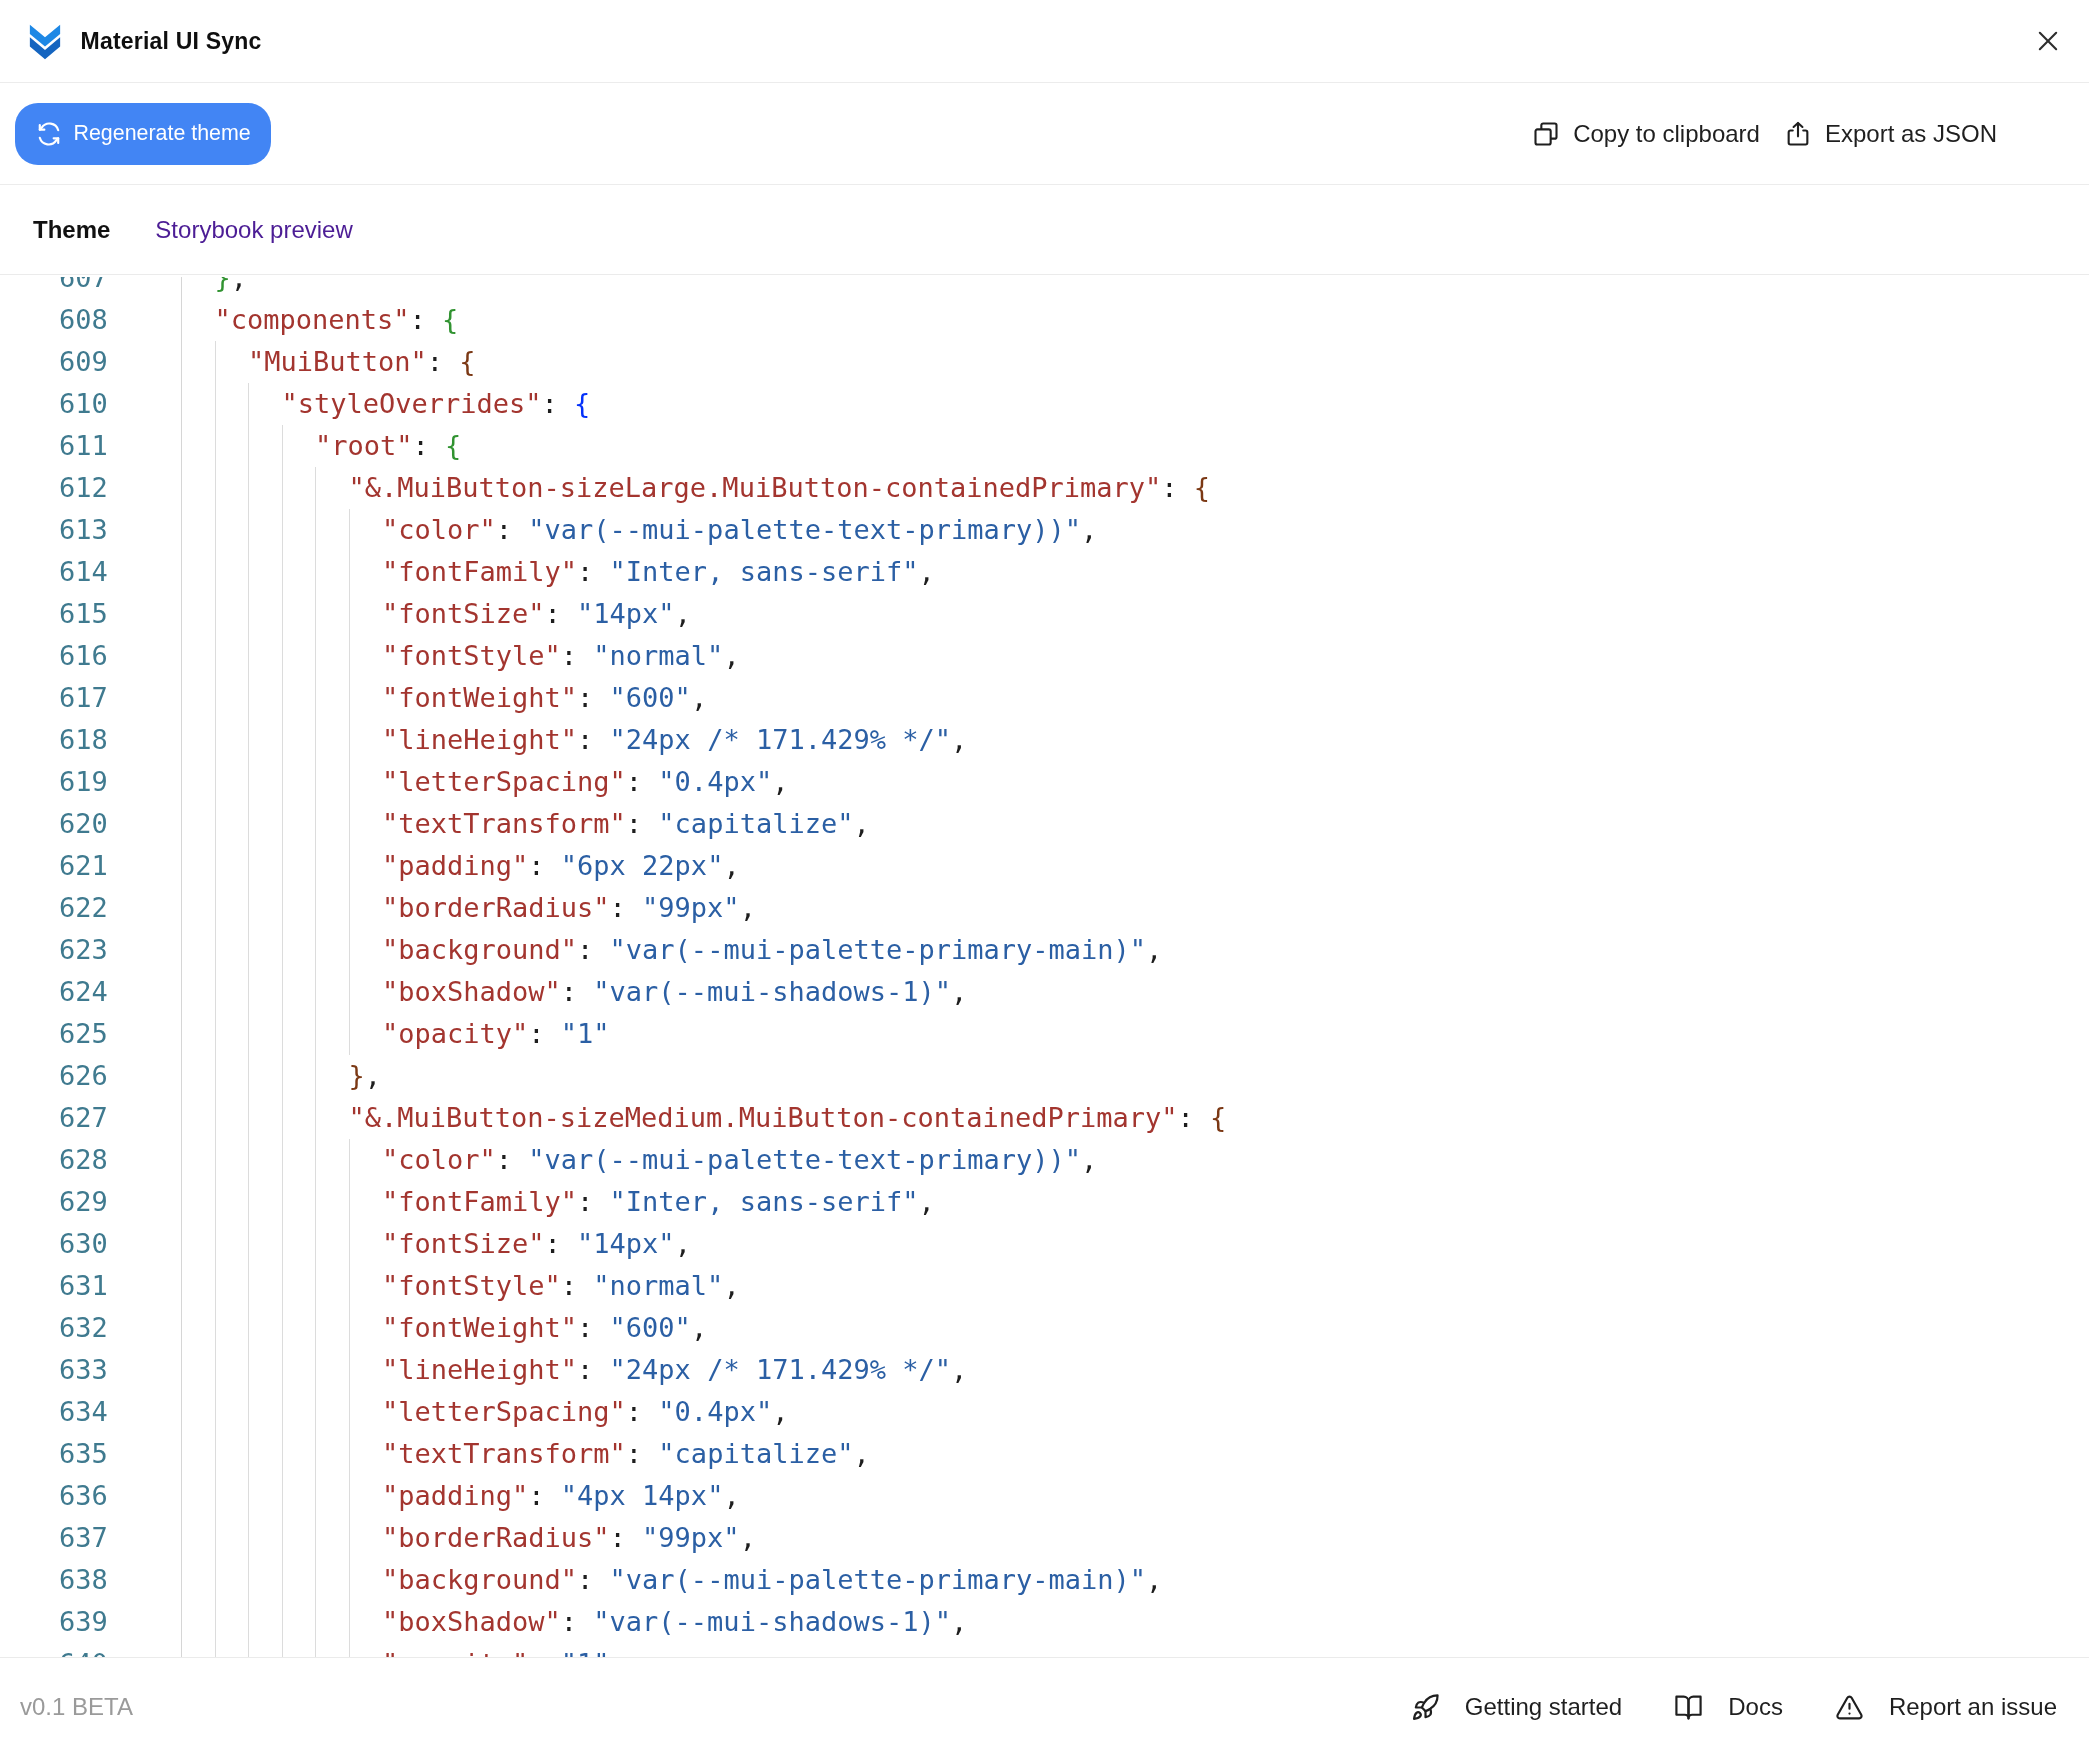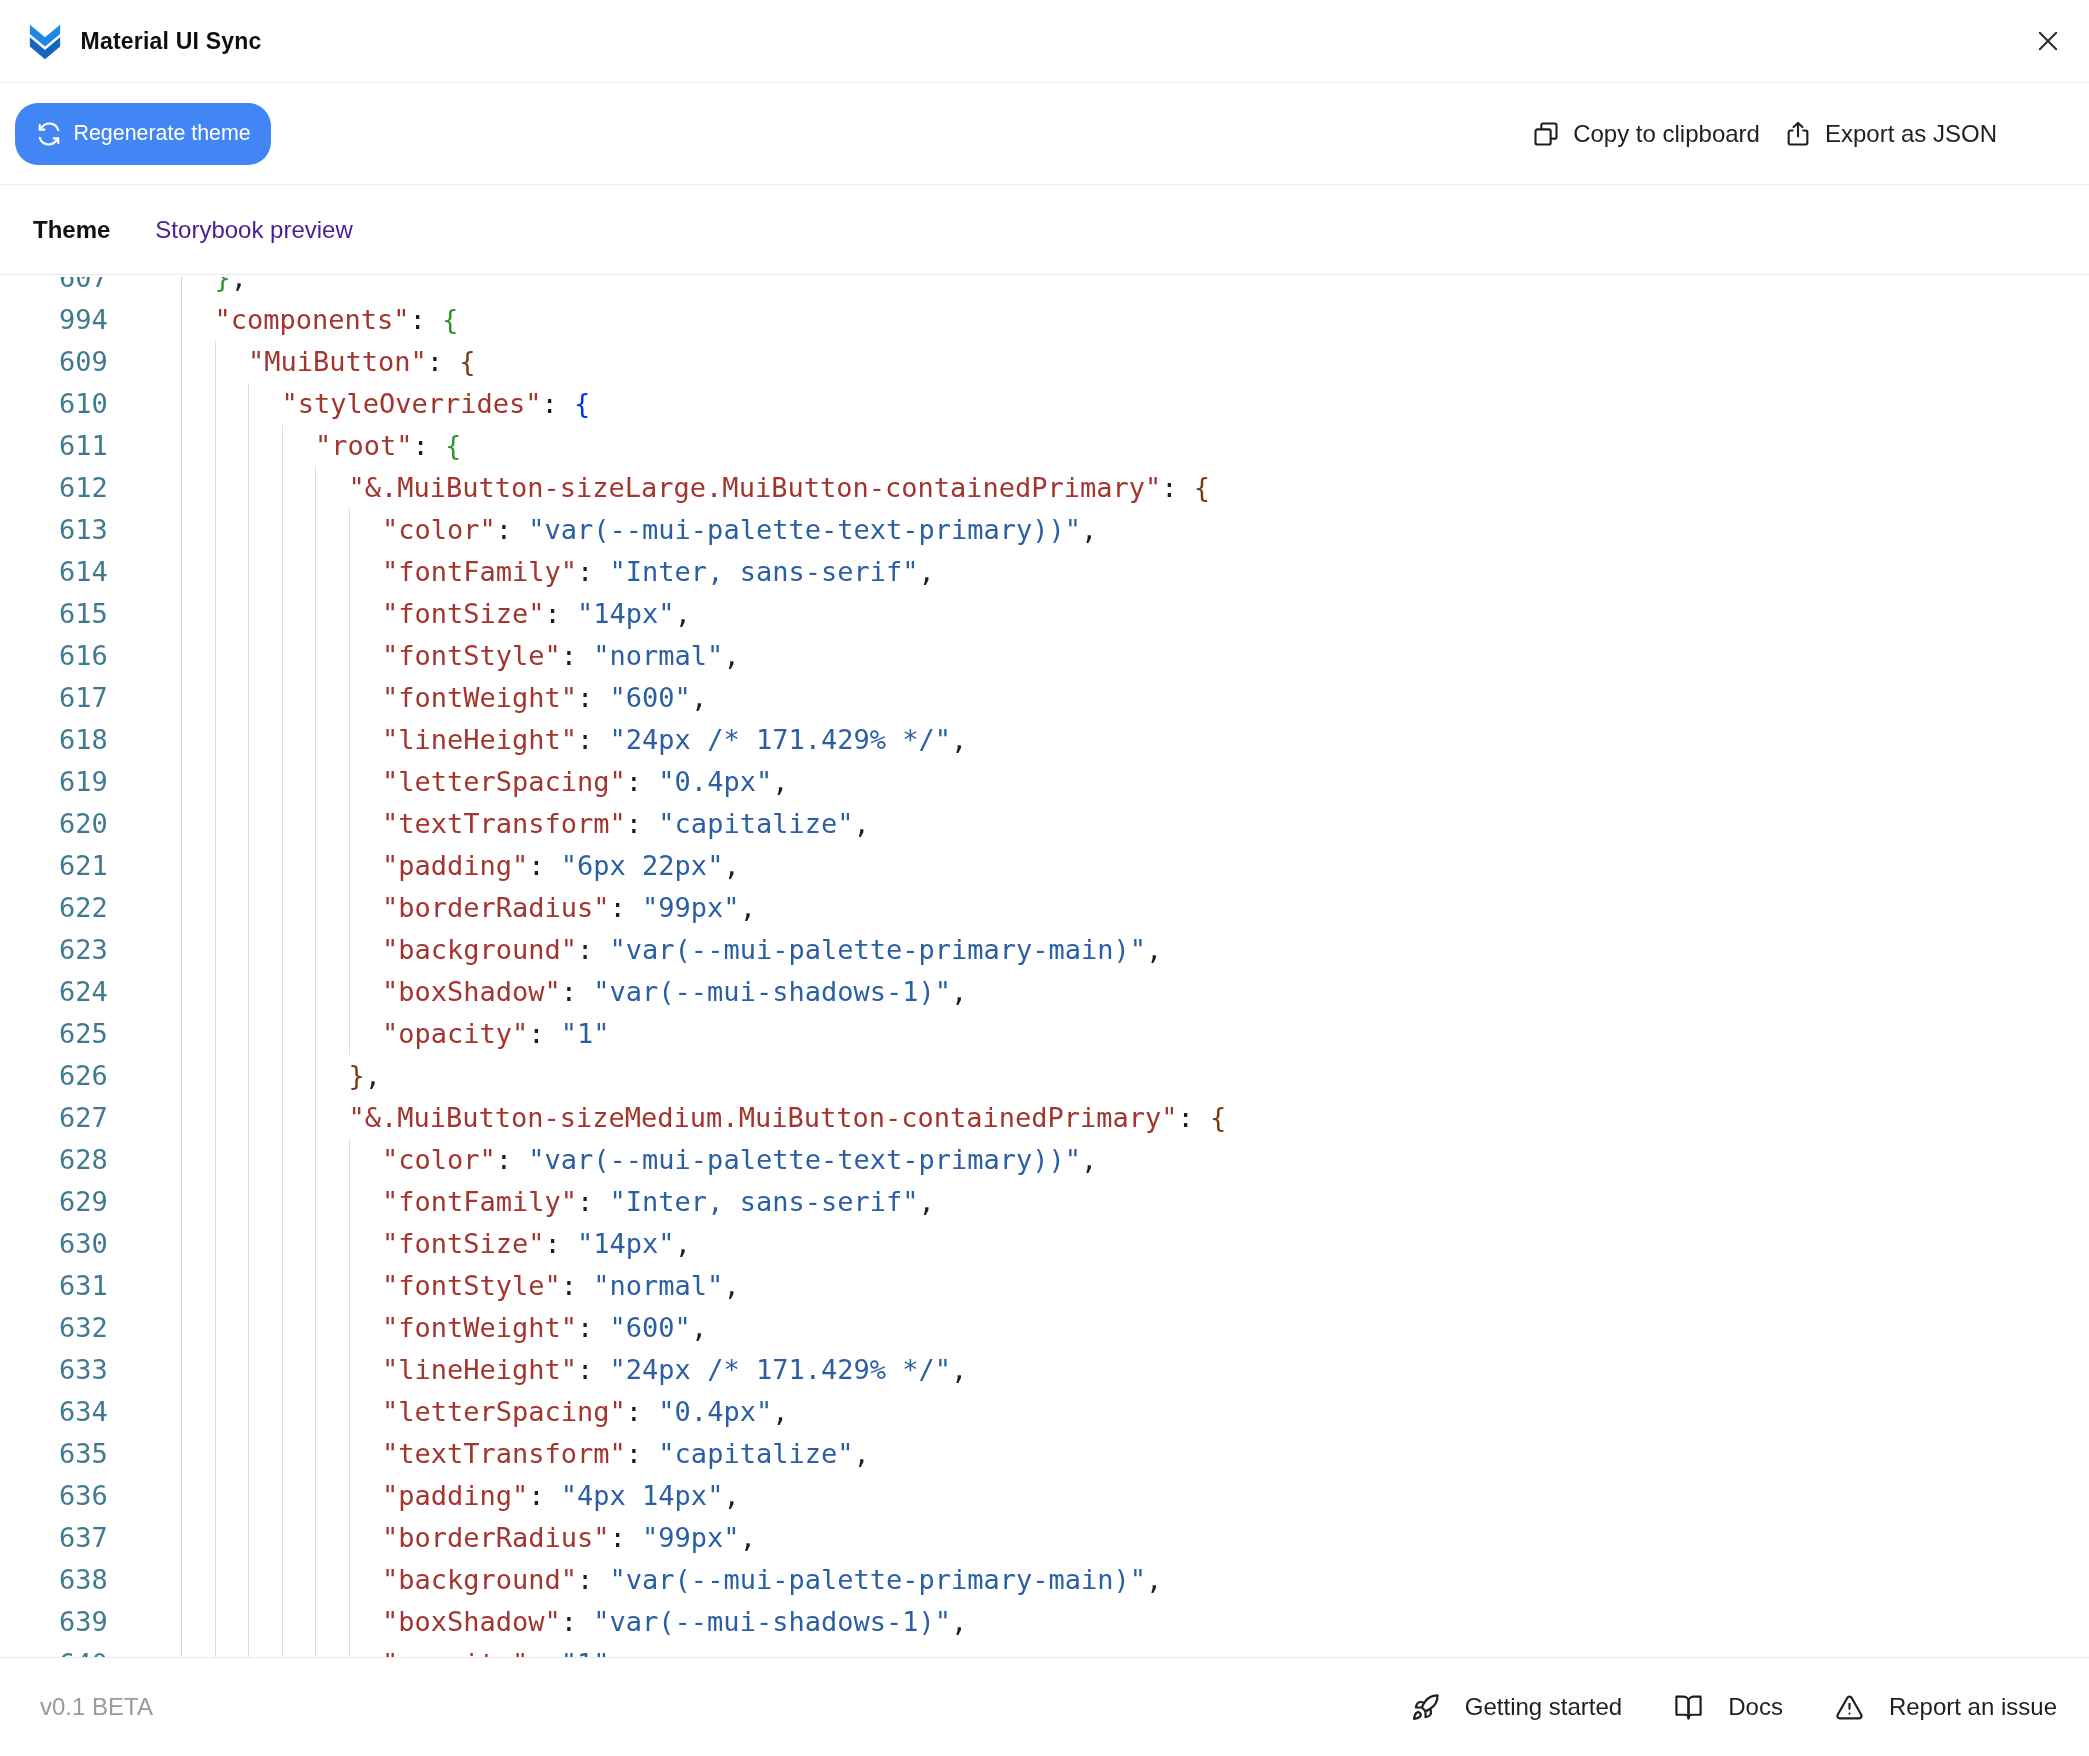--- a/index.html
+++ b/index.html
@@ -32,21 +32,21 @@
   .guide{display:inline-block;width:2ch;height:42px;vertical-align:top;border-right:1.9px solid var(--guide,#DCDCDC);}
   .spacer{display:inline-block;width:2ch;height:42px;vertical-align:top;}
   .k{color:var(--syntax-key,#A3352F);}
   .v{color:var(--syntax-value,#2B5FA4);}
   .p{color:var(--syntax-punct,#1E1E1E);}
   .br-green{color:var(--bracket-green,#319331);}
   .br-brown{color:var(--bracket-brown,#7B3814);}
   .br-blue{color:var(--bracket-blue,#0431FA);}
   
   .footer{position:absolute;left:0;right:0;bottom:0;height:98px;border-top:1.9px solid #EBEBEB;
-    display:flex;align-items:center;justify-content:space-between;padding:0 32px 0 40px;background:#fff;}
+    display:flex;align-items:center;justify-content:space-between;padding:0 32px 0 20px;background:#fff;}
   .version{font-size:24px;color:#9A9A9A;}
   .footer-links{display:flex;align-items:center;gap:52px;}
   .flink{display:flex;align-items:center;gap:25px;font-size:24px;color:#1f1f1f;cursor:pointer;}
   .icon{flex:none;display:block;}
 </style>
 </head>
 <body>
 
 <div class="header">
   <svg class="logo icon" viewBox="0 0 40 44">
@@ -92,21 +92,21 @@
 </div>
 
 <div class="tabs">
   <span class="tab active">Theme</span>
   <span class="tab">Storybook preview</span>
 </div>
 
 <div class="code-viewport">
   <div class="code-scroll">
       <div class="row"><span class="ln">607</span><span class="line"><span class="spacer"></span><span class="br-green">}</span><span class="p">,</span></span></div>
-      <div class="row"><span class="ln">994</span><span class="line"><span class="spacer"></span><span class="k">"components"</span><span class="p">: </span><span class="br-green">{</span></span></div>
+      <div class="row"><span class="ln">608</span><span class="line"><span class="spacer"></span><span class="k">"components"</span><span class="p">: </span><span class="br-green">{</span></span></div>
       <div class="row"><span class="ln">609</span><span class="line"><span class="guide"></span><span class="spacer"></span><span class="k">"MuiButton"</span><span class="p">: </span><span class="br-brown">{</span></span></div>
       <div class="row"><span class="ln">610</span><span class="line"><span class="guide"></span><span class="guide"></span><span class="spacer"></span><span class="k">"styleOverrides"</span><span class="p">: </span><span class="br-blue">{</span></span></div>
       <div class="row"><span class="ln">611</span><span class="line"><span class="guide"></span><span class="guide"></span><span class="guide"></span><span class="spacer"></span><span class="k">"root"</span><span class="p">: </span><span class="br-green">{</span></span></div>
       <div class="row"><span class="ln">612</span><span class="line"><span class="guide"></span><span class="guide"></span><span class="guide"></span><span class="guide"></span><span class="spacer"></span><span class="k">"&amp;.MuiButton-sizeLarge.MuiButton-containedPrimary"</span><span class="p">: </span><span class="br-brown">{</span></span></div>
       <div class="row"><span class="ln">613</span><span class="line"><span class="guide"></span><span class="guide"></span><span class="guide"></span><span class="guide"></span><span class="guide"></span><span class="spacer"></span><span class="k">"color"</span><span class="p">: </span><span class="v">"var(--mui-palette-text-primary))"</span><span class="p">,</span></span></div>
       <div class="row"><span class="ln">614</span><span class="line"><span class="guide"></span><span class="guide"></span><span class="guide"></span><span class="guide"></span><span class="guide"></span><span class="spacer"></span><span class="k">"fontFamily"</span><span class="p">: </span><span class="v">"Inter, sans-serif"</span><span class="p">,</span></span></div>
       <div class="row"><span class="ln">615</span><span class="line"><span class="guide"></span><span class="guide"></span><span class="guide"></span><span class="guide"></span><span class="guide"></span><span class="spacer"></span><span class="k">"fontSize"</span><span class="p">: </span><span class="v">"14px"</span><span class="p">,</span></span></div>
       <div class="row"><span class="ln">616</span><span class="line"><span class="guide"></span><span class="guide"></span><span class="guide"></span><span class="guide"></span><span class="guide"></span><span class="spacer"></span><span class="k">"fontStyle"</span><span class="p">: </span><span class="v">"normal"</span><span class="p">,</span></span></div>
       <div class="row"><span class="ln">617</span><span class="line"><span class="guide"></span><span class="guide"></span><span class="guide"></span><span class="guide"></span><span class="guide"></span><span class="spacer"></span><span class="k">"fontWeight"</span><span class="p">: </span><span class="v">"600"</span><span class="p">,</span></span></div>
       <div class="row"><span class="ln">618</span><span class="line"><span class="guide"></span><span class="guide"></span><span class="guide"></span><span class="guide"></span><span class="guide"></span><span class="spacer"></span><span class="k">"lineHeight"</span><span class="p">: </span><span class="v">"24px /* 171.429% */"</span><span class="p">,</span></span></div>

